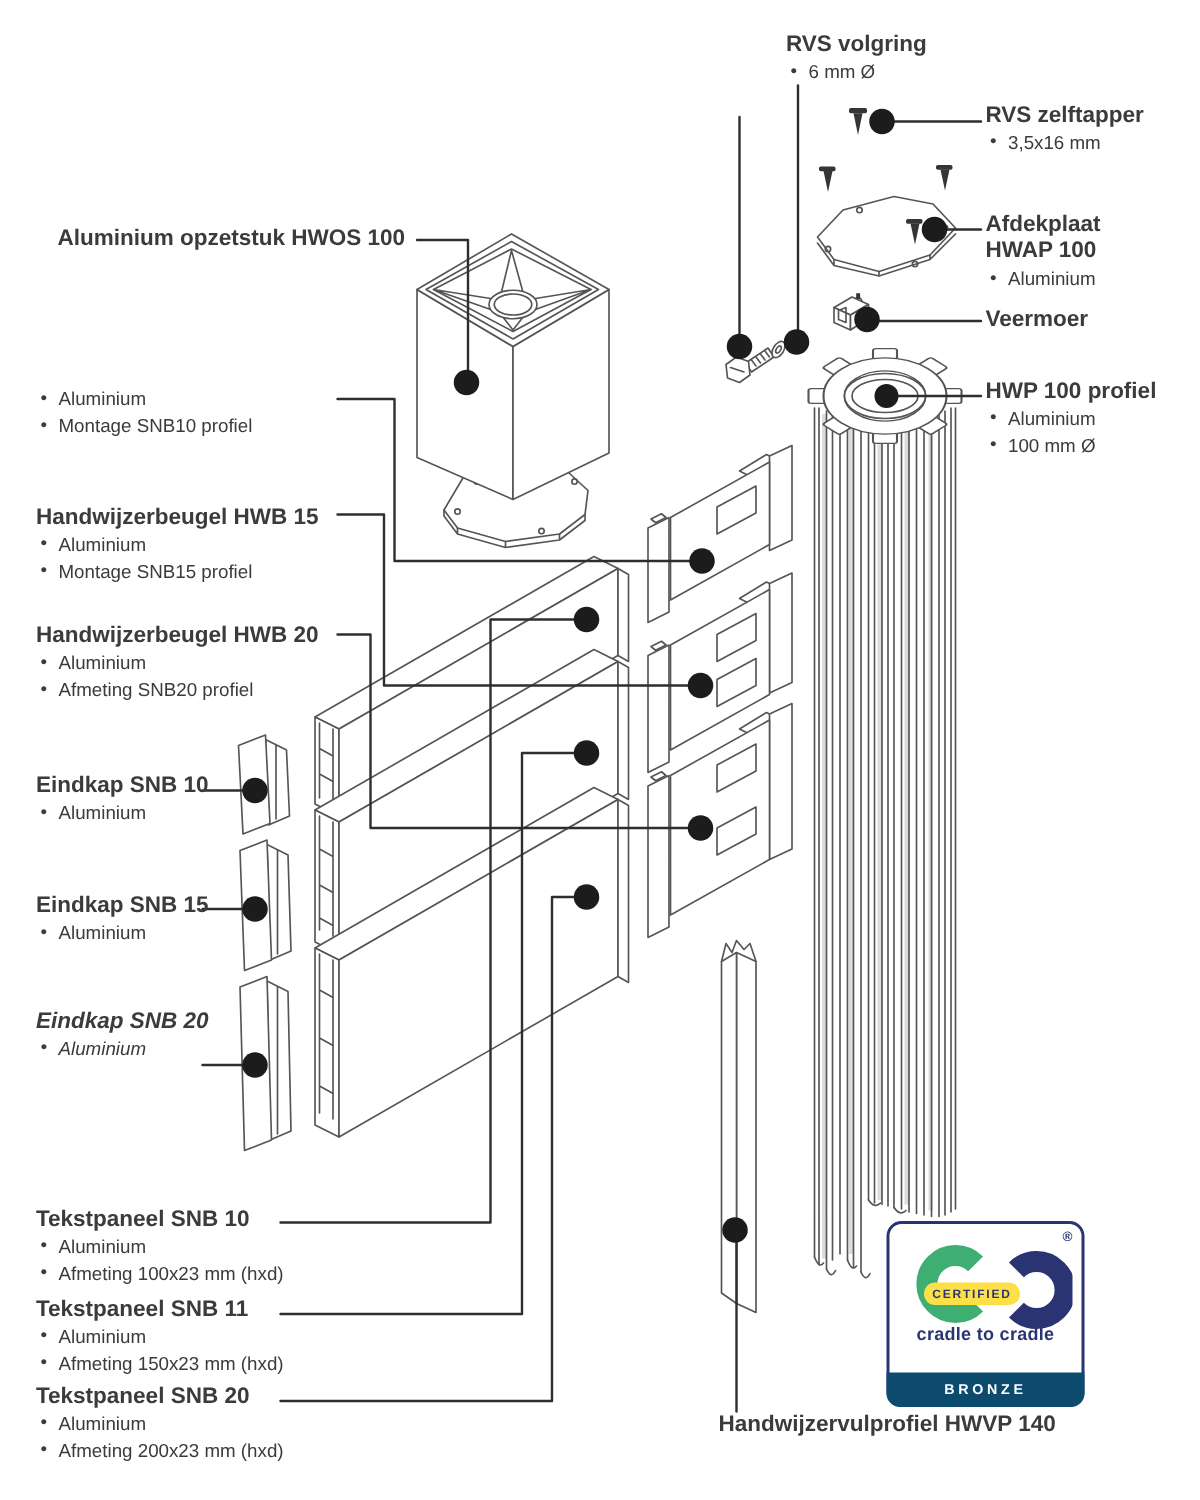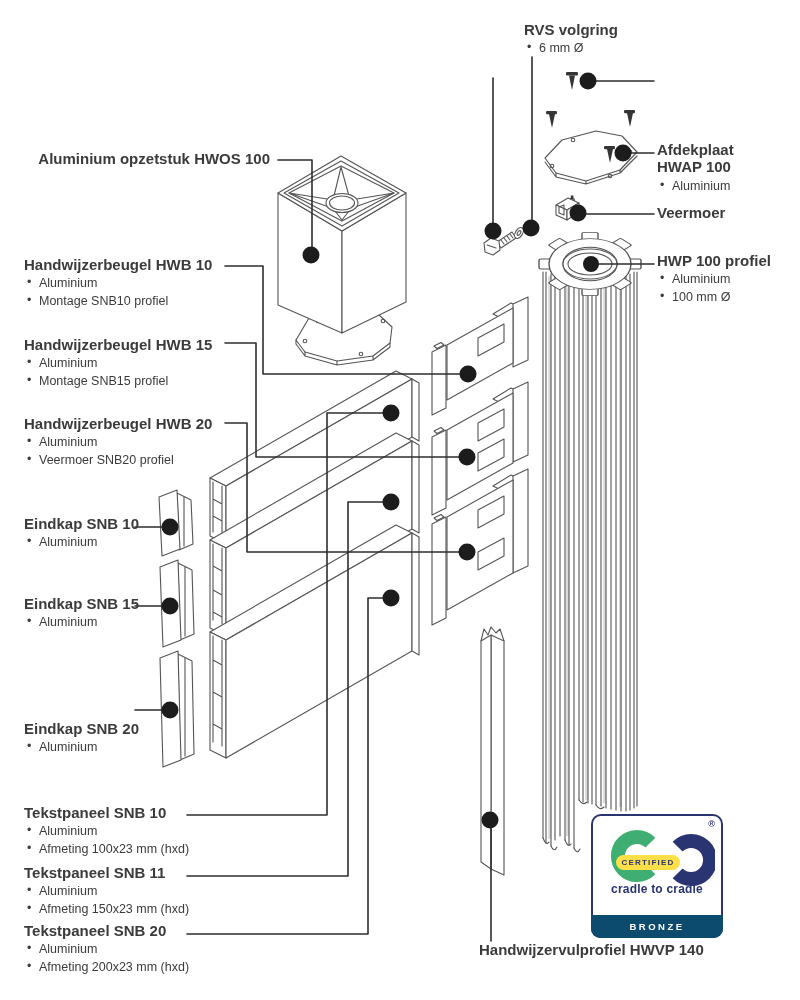--- a/index.html
+++ b/index.html
@@ -241,66 +241,69 @@
 <div class="lbl r" style="left:24px;top:150px;width:246px;">
   <div class="t">Aluminium opzetstuk HWOS 100</div>
 </div>
 
 
 <div class="lbl" style="left:524px;top:21px;">
   <div class="t">RVS volgring</div>
   <div class="b">6 mm Ø</div>
 </div>
 
+<div class="lbl" style="left:657px;top:68px;">
+  <div class="t">RVS zelftapper</div>
+  <div class="b">3,5x16 mm</div>
+</div>
 
 <div class="lbl" style="left:657px;top:141px;">
   <div class="t">Afdekplaat</div>
   <div class="t">HWAP 100</div>
   <div class="b">Aluminium</div>
 </div>
 
 <div class="lbl" style="left:657px;top:204px;">
   <div class="t">Veermoer</div>
 </div>
 
 <div class="lbl" style="left:657px;top:252px;">
   <div class="t">HWP 100 profiel</div>
   <div class="b">Aluminium</div>
   <div class="b">100 mm Ø</div>
 </div>
 
 <div class="lbl" style="left:24px;top:256px;">
-  <div class="t">Handwijzerbeugel HWB 10</div>
   <div class="b">Aluminium</div>
   <div class="b">Montage SNB10 profiel</div>
 </div>
 
 <div class="lbl" style="left:24px;top:336px;">
   <div class="t">Handwijzerbeugel HWB 15</div>
   <div class="b">Aluminium</div>
   <div class="b">Montage SNB15 profiel</div>
 </div>
 
 <div class="lbl" style="left:24px;top:415px;">
   <div class="t">Handwijzerbeugel HWB 20</div>
   <div class="b">Aluminium</div>
-  <div class="b">Veermoer SNB20 profiel</div>
+  <div class="b">Afmeting SNB20 profiel</div>
 </div>
 
 <div class="lbl" style="left:24px;top:515px;">
   <div class="t">Eindkap SNB 10</div>
   <div class="b">Aluminium</div>
 </div>
 
 <div class="lbl" style="left:24px;top:595px;">
   <div class="t">Eindkap SNB 15</div>
   <div class="b">Aluminium</div>
 </div>
 
-<div class="lbl" style="left:24px;top:720px;">
+<div class="lbl" style="left:24px;top:672px;font-style:italic;">
   <div class="t">Eindkap SNB 20</div>
   <div class="b">Aluminium</div>
 </div>
 
 <div class="lbl" style="left:24px;top:804px;">
   <div class="t">Tekstpaneel SNB 10</div>
   <div class="b">Aluminium</div>
   <div class="b">Afmeting 100x23 mm (hxd)</div>
 </div>
 

